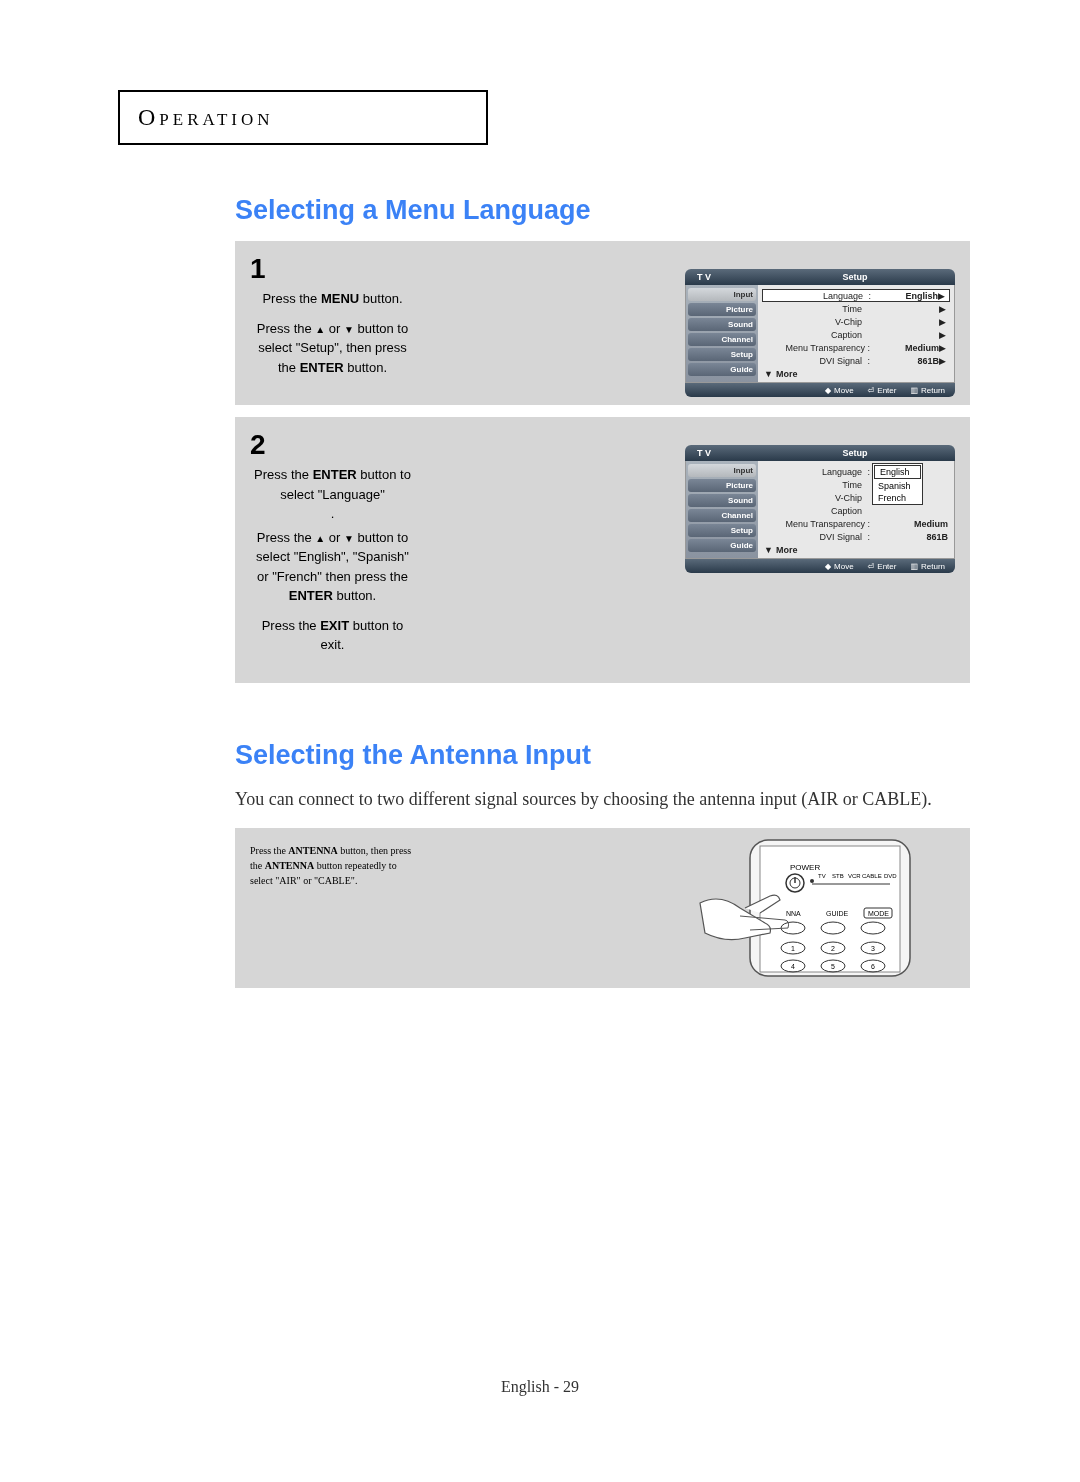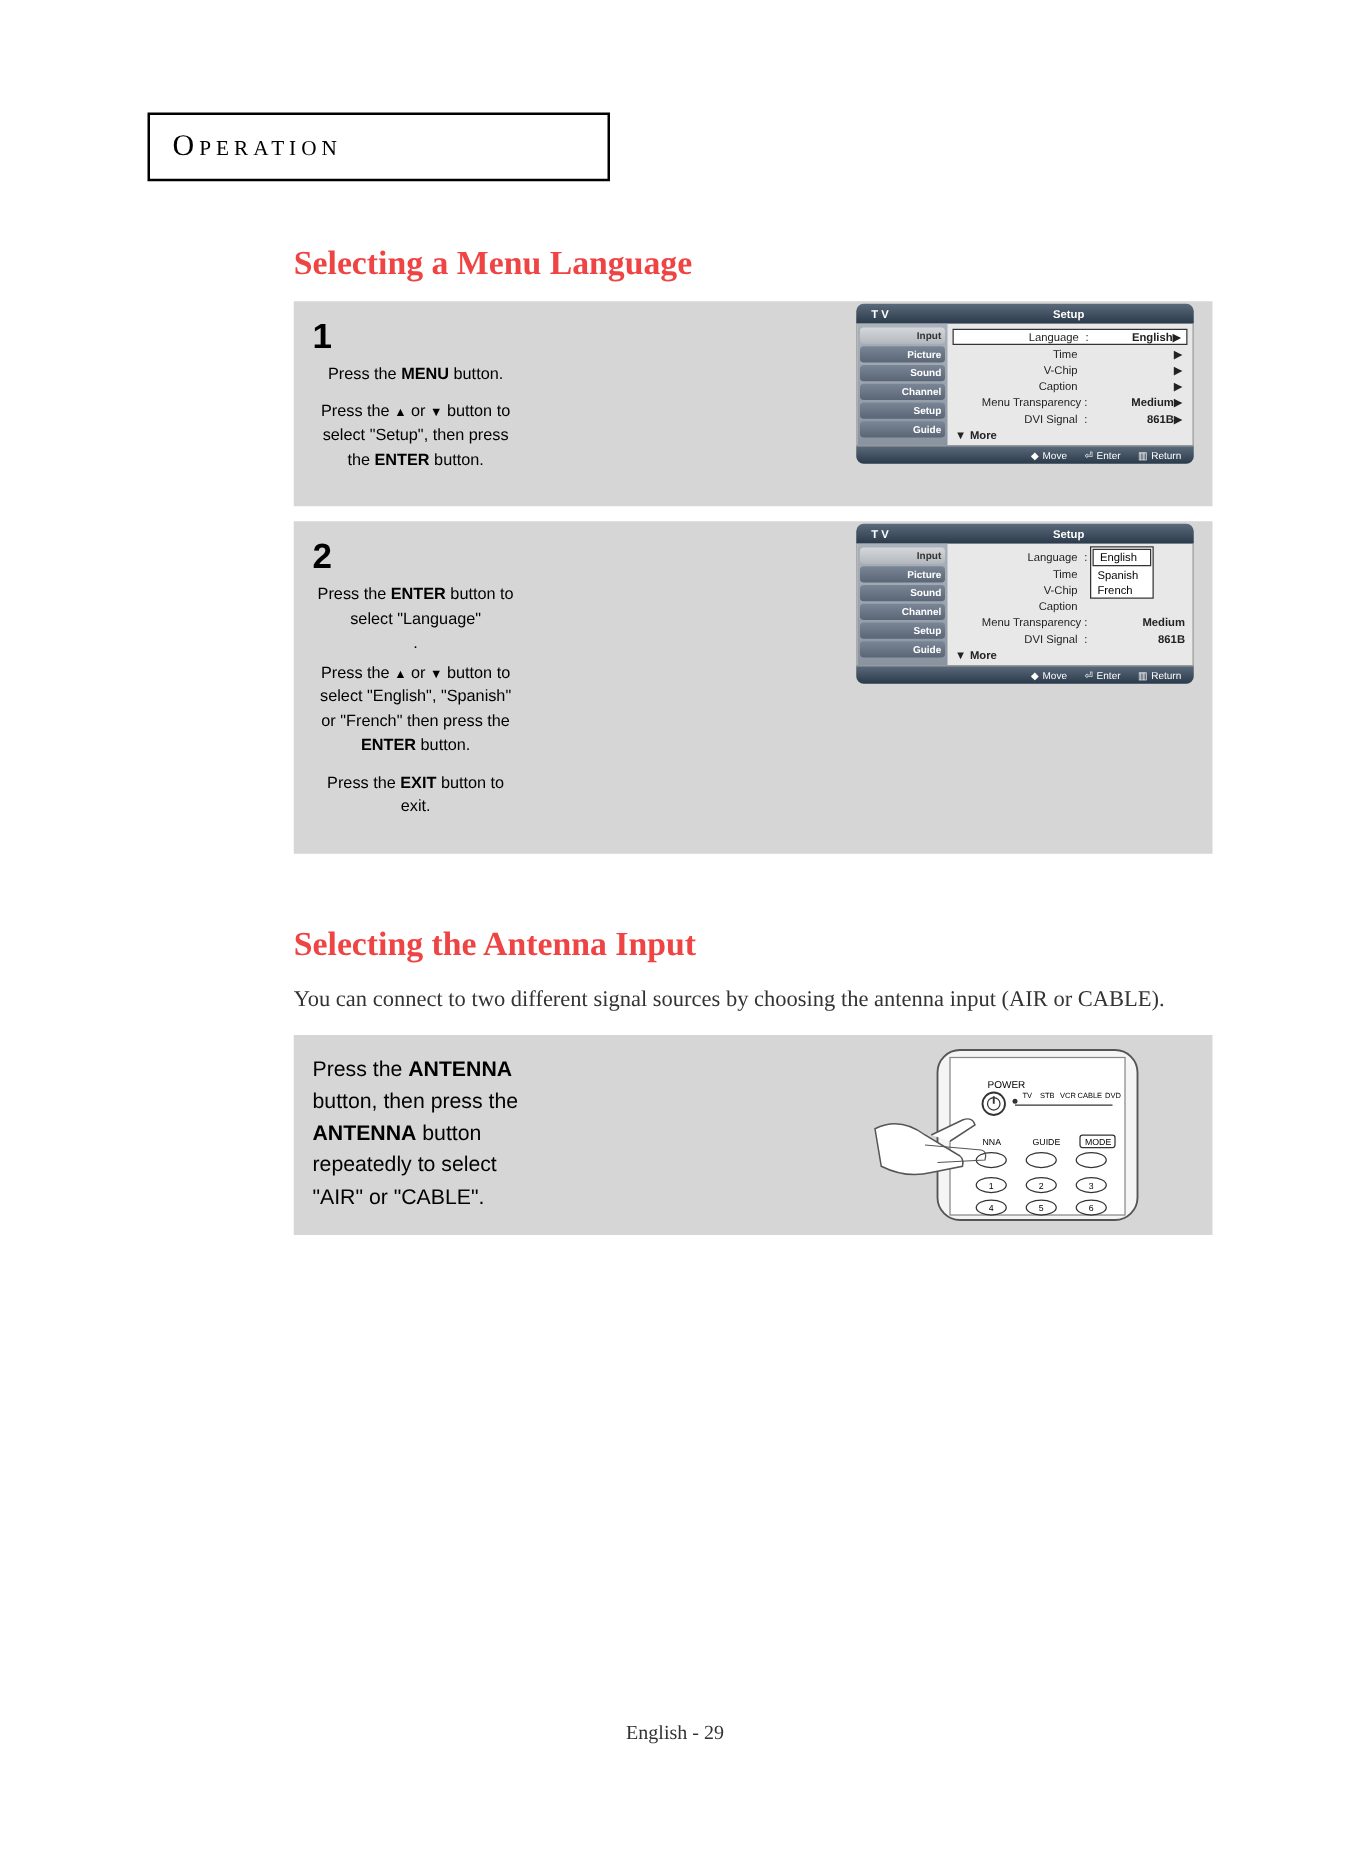--- a/index.html
+++ b/index.html
@@ -21,26 +21,26 @@
     padding: 12px 18px;
     margin-bottom: 50px;
   }
   .header-text {
     font-variant: small-caps;
     letter-spacing: 4px;
     font-size: 24px;
     font-family: Liberation Serif, serif;
   }
   .section-heading {
-    font-family: Liberation Serif, serif;
+    font-family: Liberation Sans, sans-serif;
     font-weight: bold;
     font-size: 27px;
     margin-left: 125px;
     margin-bottom: 15px;
-    color: #ef4444;
+    color: #3b82f6;
   }
   .step-block {
     background: #d6d6d6;
     margin-left: 125px;
     margin-right: 0;
     padding: 12px 15px 18px 15px;
     margin-bottom: 12px;
     position: relative;
     min-height: 140px;
   }
@@ -53,21 +53,21 @@
   .step-text {
     font-size: 13px;
     line-height: 1.5;
     width: 165px;
     text-align: center;
   }
   .step-text p { margin-bottom: 10px; }
   .step-text b { font-weight: bold; }
   .osd {
     position: absolute;
-    top: 2px;
+    top: 28px;
     right: 15px;
     width: 270px;
     font-size: 10px;
   }
   .osd-header {
     display: flex;
     background: linear-gradient(#5a6a7a, #2a3a4a);
     color: #fff;
     border-radius: 6px 6px 0 0;
     height: 16px;
@@ -153,23 +153,24 @@
     color: #333;
   }
   .remote-block {
     background: #d6d6d6;
     margin-left: 125px;
     padding: 15px;
     position: relative;
     min-height: 160px;
   }
   .remote-text {
-    font-size: 17px;
+    font-size: 10px;
     line-height: 1.5;
     width: 170px;
+    font-family: Liberation Serif, serif;
   }
   .remote-svg {
     position: absolute;
     right: 30px;
     top: 10px;
   }
   .footer {
     position: absolute;
     bottom: 86px;
     left: 0;

